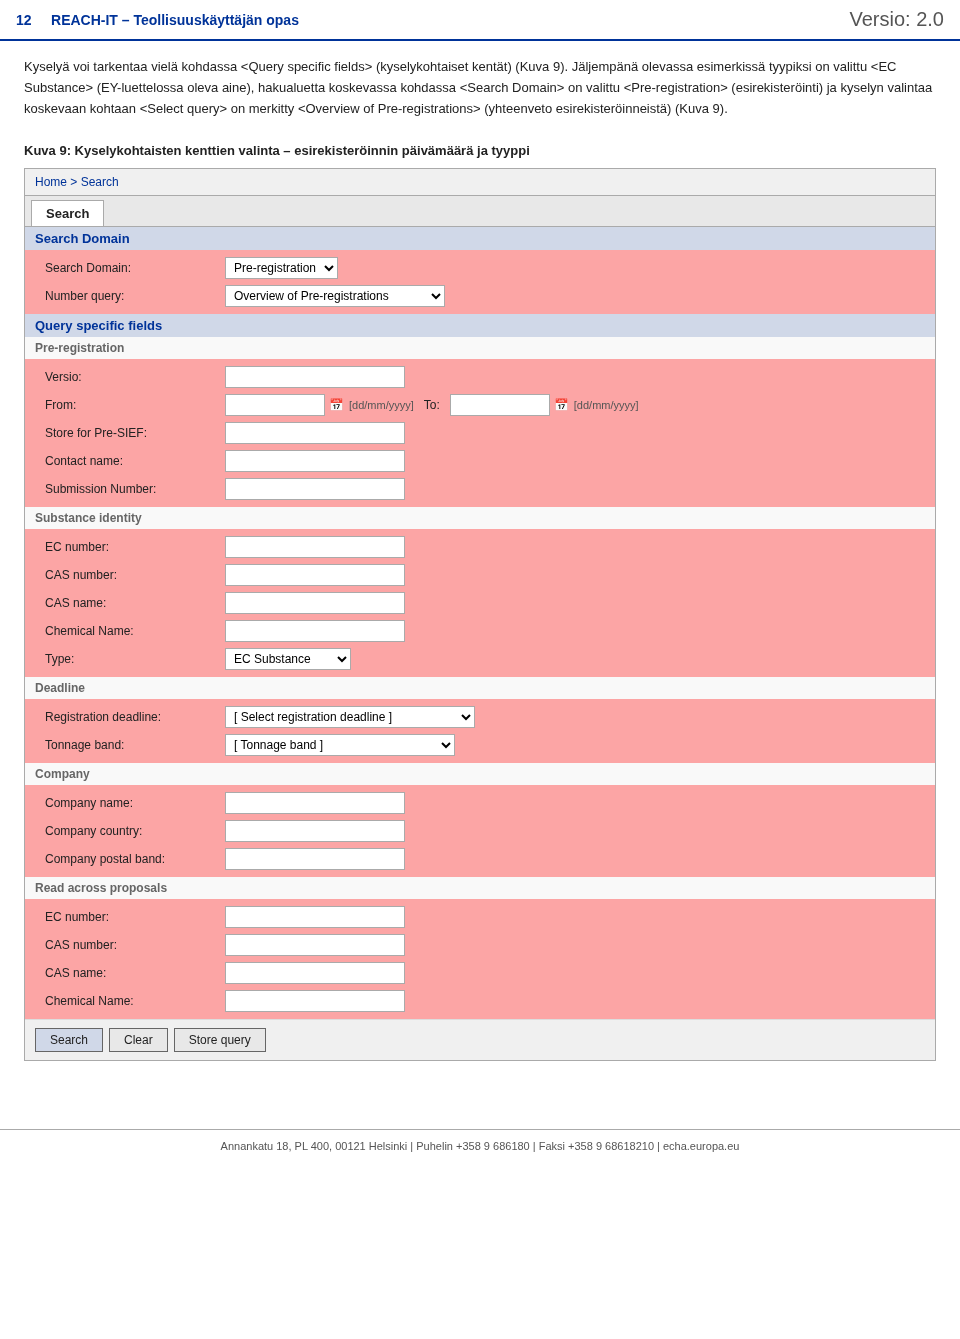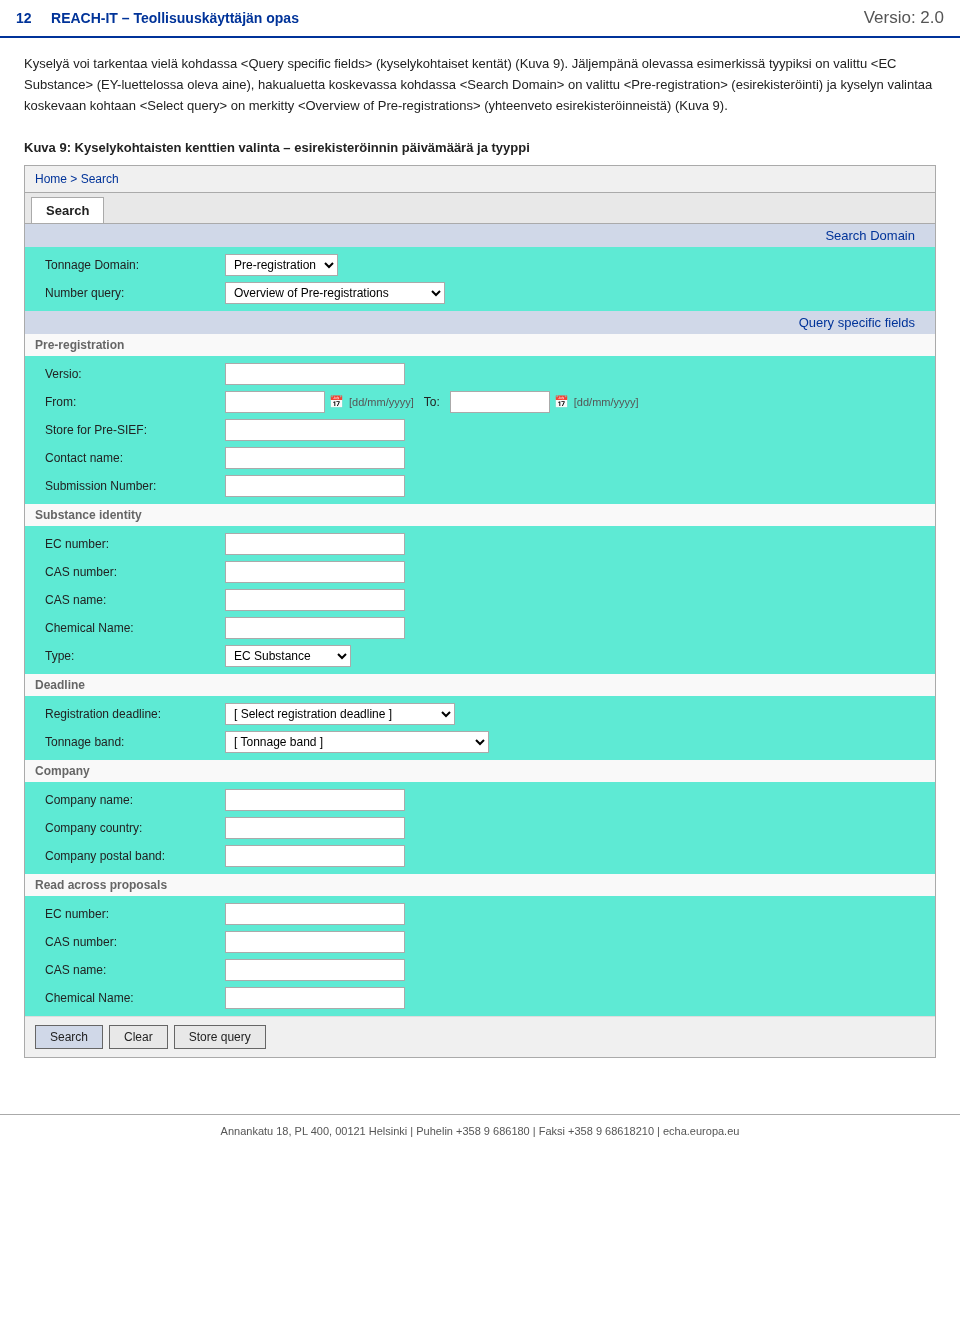--- a/index.html
+++ b/index.html
@@ -18,21 +18,21 @@
       display: flex;
       align-items: center;
       justify-content: space-between;
     }
     .page-header-title {
       font-size: 14px;
       color: #003399;
       font-weight: bold;
     }
     .page-header-version {
-      font-size: 17px;
+      font-size: 20px;
       color: #555;
       text-align: center;
     }
 
     
     .main-content {
       padding: 16px 24px;
     }
 
     
@@ -48,22 +48,22 @@
       font-size: 13px;
       font-weight: bold;
       color: #222;
       margin-bottom: 10px;
       margin-top: 13px;
     }
 
     
     .form-panel {
       border: 1px solid #aaa;
-      background: #5eead4;
-      margin-bottom: 20px;
+      background: #fca5a5;
+      margin-bottom: 32px;
     }
 
     
     .breadcrumb-row {
       padding: 6px 10px;
       font-size: 12px;
       color: #003399;
       border-bottom: 1px solid #aaa;
       background: #f0f0f0;
     }
@@ -90,25 +90,24 @@
       font-weight: bold;
     }
 
     
     .form-section {
       padding: 4px 10px;
     }
 
     .section-header-row {
       background: #d0d8e8;
-      padding: 4px 20px;
-      font-weight: normal;
+      padding: 4px 10px;
+      font-weight: bold;
       font-size: 13px;
       color: #003399;
-      text-align: right;
     }
 
     .subsection-header-row {
       padding: 4px 10px;
       font-weight: bold;
       font-size: 12px;
       color: #666;
       background: #f9f9f9;
     }
 
@@ -236,21 +235,21 @@
     <div class="tab-row">
       <div class="tab-item active">Search</div>
     </div>
 
     <div class="section-header-row">
       <span>Search Domain</span>
     </div>
 
     <div class="form-section">
       <div class="form-row">
-        <label class="form-label">Tonnage Domain:</label>
+        <label class="form-label">Search Domain:</label>
         <div class="form-control-area">
           <select>
             <option>Pre-registration</option>
           </select>
         </div>
       </div>
       <div class="form-row">
         <label class="form-label">Number query:</label>
         <div class="form-control-area">
           <select style="width:220px;">
@@ -340,29 +339,29 @@
           </select>
         </div>
       </div>
     </div>
 
     <div class="subsection-header-row">Deadline</div>
     <div class="form-section">
       <div class="form-row">
         <label class="form-label">Registration deadline:</label>
         <div class="form-control-area">
-          <select style="width:230px;">
+          <select style="width:250px;">
             <option>[ Select registration deadline ]</option>
           </select>
         </div>
       </div>
       <div class="form-row">
         <label class="form-label">Tonnage band:</label>
         <div class="form-control-area">
-          <select style="width:264px;">
+          <select style="width:230px;">
             <option>[ Tonnage band ]</option>
           </select>
         </div>
       </div>
     </div>
 
     <div class="subsection-header-row">Company</div>
     <div class="form-section">
       <div class="form-row">
         <label class="form-label">Company name:</label>

